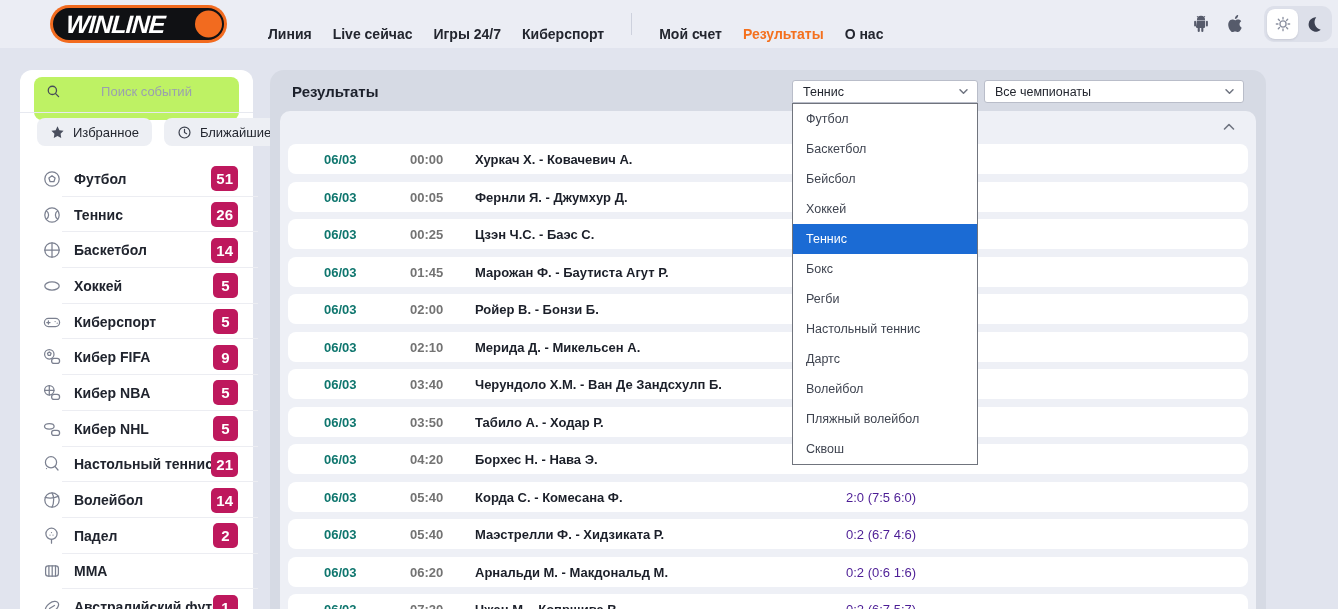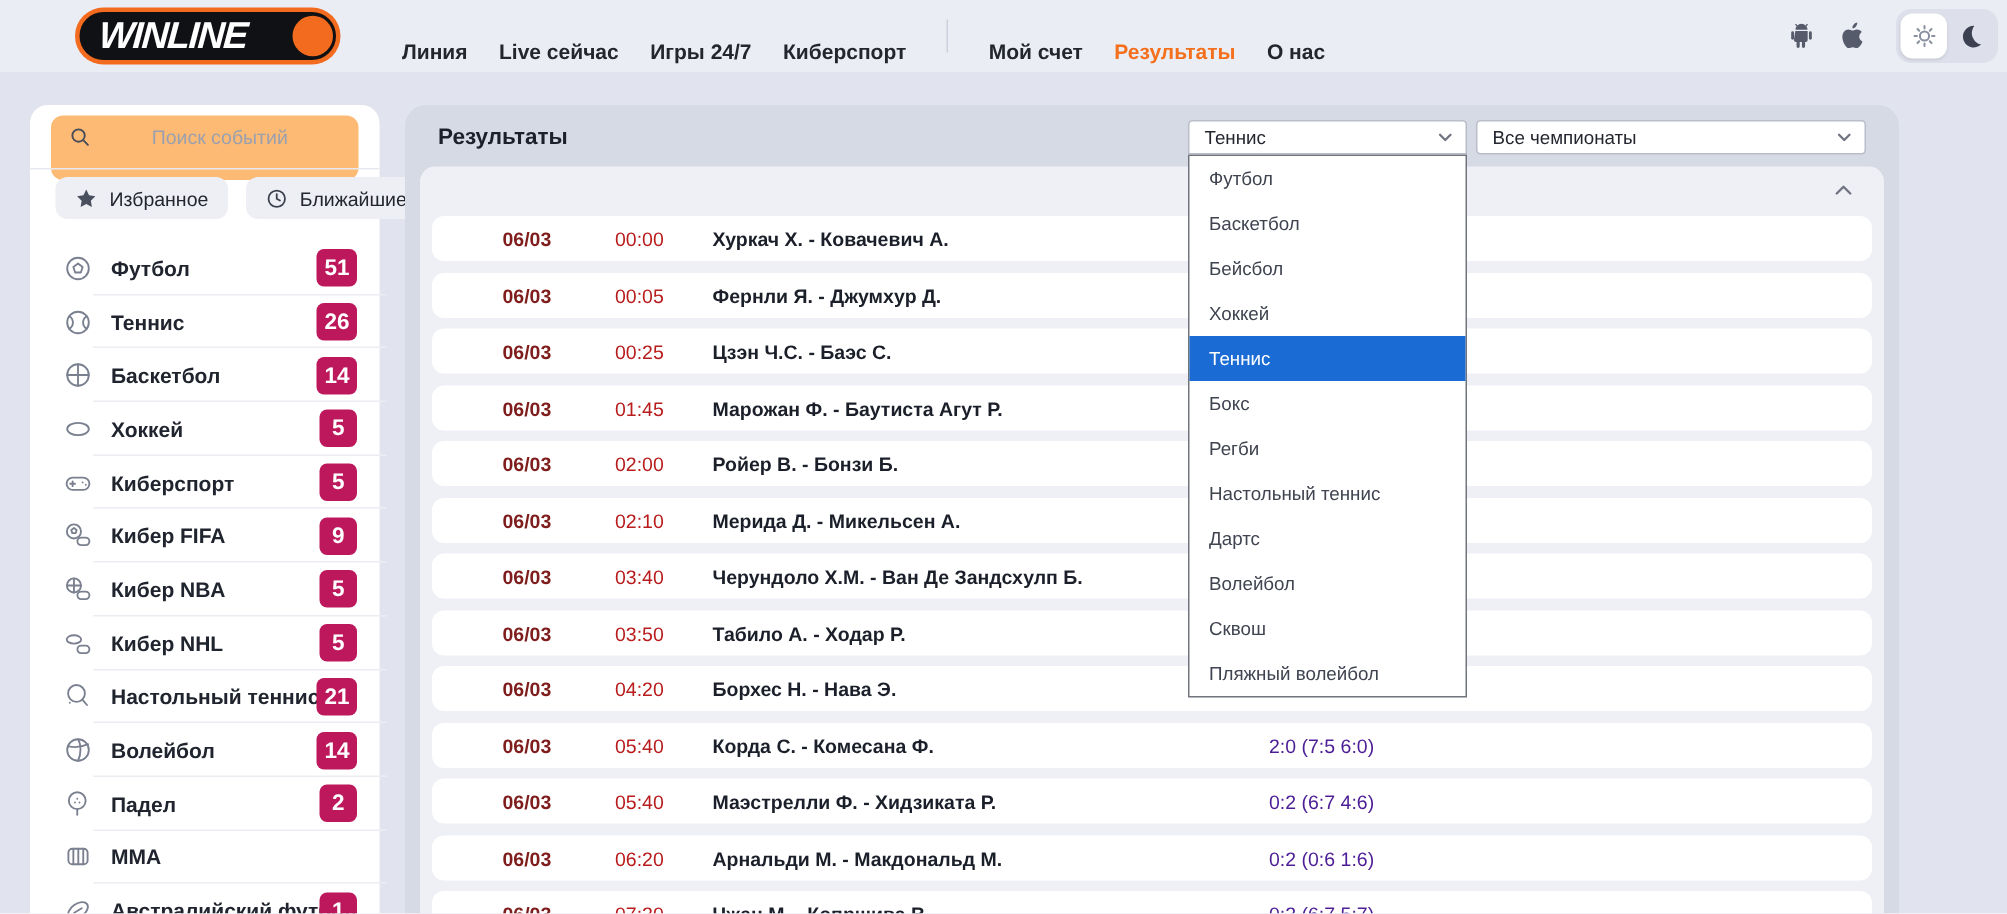--- a/index.html
+++ b/index.html
@@ -19,21 +19,21 @@
   .top-right { position:absolute; right:6px; top:0; height:48px; display:flex; align-items:center; gap:8px; }
   .app-icon { width:26px; height:26px; display:flex; align-items:center; justify-content:center; cursor:pointer; }
   .app-icon svg { width:22px; height:22px; fill:#565b6b; }
   .theme-toggle { width:68px; height:36px; background:#dde0ea; border-radius:10px; display:flex; align-items:center; padding:3px; margin-left:8px; }
   .theme-btn { width:31px; height:30px; border-radius:8px; display:flex; align-items:center; justify-content:center; cursor:pointer; }
   .theme-btn.active { background:#fff; box-shadow:0 1px 2px rgba(40,44,60,.12); }
   .theme-btn svg { width:18px; height:18px; }
 
   
   .sidebar { position:absolute; left:20px; top:70px; width:233px; height:560px; background:#ffffff; border-radius:12px; }
-  .search-box { position:absolute; left:14px; top:7px; width:205px; height:43px; background:#fdba74; border-radius:8px; }
+  .search-box { position:absolute; left:14px; top:7px; width:205px; height:43px; background:#bef264; border-radius:8px; }
   .search-box svg { position:absolute; left:12px; top:7px; width:15px; height:15px; fill:none; stroke:#474c59; stroke-width:1.7; stroke-linecap:round; }
   .search-input { position:absolute; left:30px; right:10px; top:0; height:29px; border:0; background:transparent; outline:none; text-align:center; font-size:13px; color:#23262f; font-family:"Liberation Sans",sans-serif; }
   .search-input::placeholder { color:#9aa0ae; }
   .side-divider { position:absolute; left:0; top:42px; width:233px; height:1px; background:#e7e9f0; }
   .filters { position:absolute; left:17px; top:48px; right:15px; display:flex; gap:12px; }
   .filter-btn { height:28px; background:#edeff4; border-radius:8px; display:flex; align-items:center; gap:8px; padding:0 13px; font-size:13px; font-weight:400; color:#23262f; cursor:pointer; }
   .filter-btn svg { width:15px; height:15px; }
   .sports { position:absolute; left:0; top:91px; width:233px; }
   .sport-item { position:relative; height:35.7px; display:flex; align-items:center; cursor:pointer; }
   .sport-item::after { content:""; position:absolute; left:42px; right:-5px; bottom:0; height:1px; background:#ecedf2; }
@@ -52,22 +52,22 @@
   .select-champ { left:714px; width:260px; }
 
   .inner-panel { position:absolute; left:280px; top:111px; width:976px; height:520px; background:#eef0f6; border-radius:10px; }
   .section-head { position:relative; height:33px; }
   .section-title { position:absolute; left:10px; top:10px; font-size:13px; color:#6f7585;margin-top:28px; }
   .collapse-btn { position:absolute; right:18px; top:9px; width:16px; height:16px; cursor:pointer; }
   .collapse-btn svg { width:14px; height:14px; fill:none; stroke:#6f7480; stroke-width:1.6; stroke-linecap:round; stroke-linejoin:round; }
   .rows { position:absolute; left:8px; top:33px; right:8px; display:flex; flex-direction:column; gap:7.5px; }
   .row { position:relative; height:30px; background:#fff; border-radius:8px; cursor:pointer; }
   .row span { position:absolute; top:8px; font-size:13px; white-space:nowrap; }
-  .cell-date { left:47px; color:#7f1d1d; font-weight:600; }
-  .cell-time { left:122px; color:#b91c1c; font-weight:400; }
+  .cell-date { left:36px; color:#0f766e; font-weight:600; }
+  .cell-time { left:122px; color:#737373; font-weight:700; }
   .cell-match { left:187px; color:#1b1f29; font-weight:700; }
   .cell-score { left:558px; color:#4c1d95; font-weight:400; }
 
   
   .dropdown { position:absolute; left:792px; top:103px; width:186px; height:362px; background:#fff; border:1px solid #70747d; z-index:50; display:flex; flex-direction:column; }
   .opt { flex:1; display:flex; align-items:center; padding-left:13px; font-size:12.5px; color:#3f4450; cursor:pointer; }
   .opt.selected { background:#1b6bd4; color:#fff; }
 </style>
 </head>
 <body>
@@ -401,17 +401,17 @@
   <div class="opt">Футбол</div>
       <div class="opt">Баскетбол</div>
       <div class="opt">Бейсбол</div>
       <div class="opt">Хоккей</div>
       <div class="opt selected">Теннис</div>
       <div class="opt">Бокс</div>
       <div class="opt">Регби</div>
       <div class="opt">Настольный теннис</div>
       <div class="opt">Дартс</div>
       <div class="opt">Волейбол</div>
+      <div class="opt">Пляжный волейбол</div>
       <div class="opt">Сквош</div>
-      <div class="opt">Пляжный волейбол</div>
     </div>
 
 </div>
 
 </body></html>

